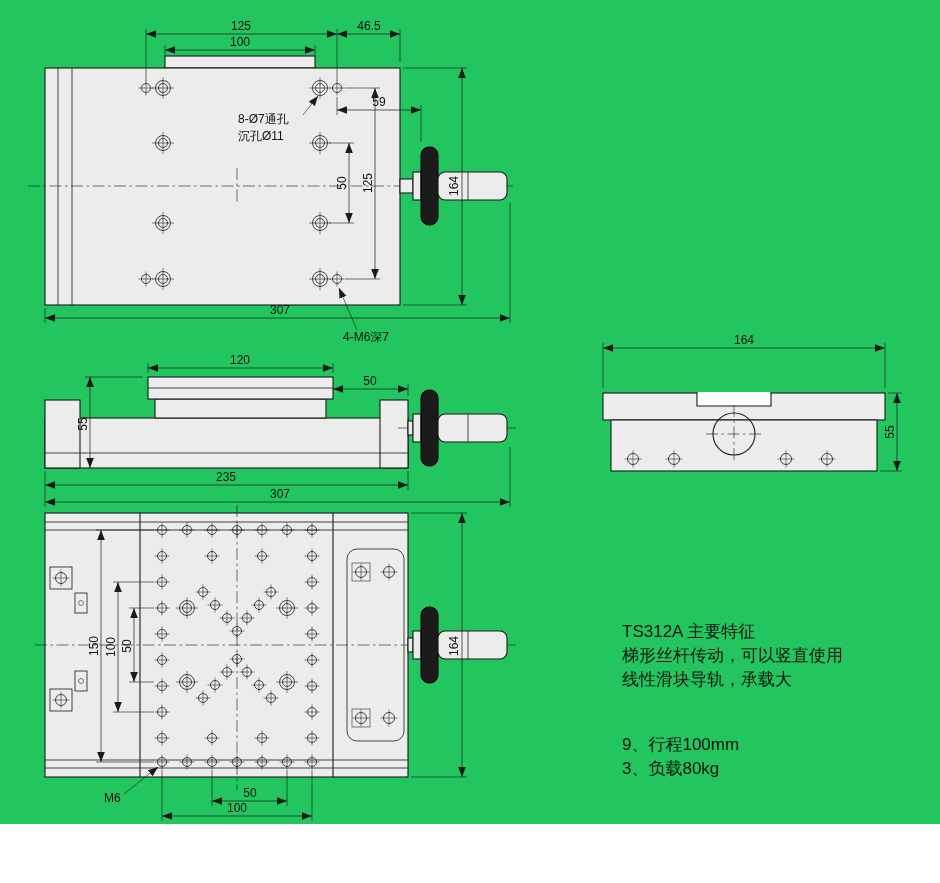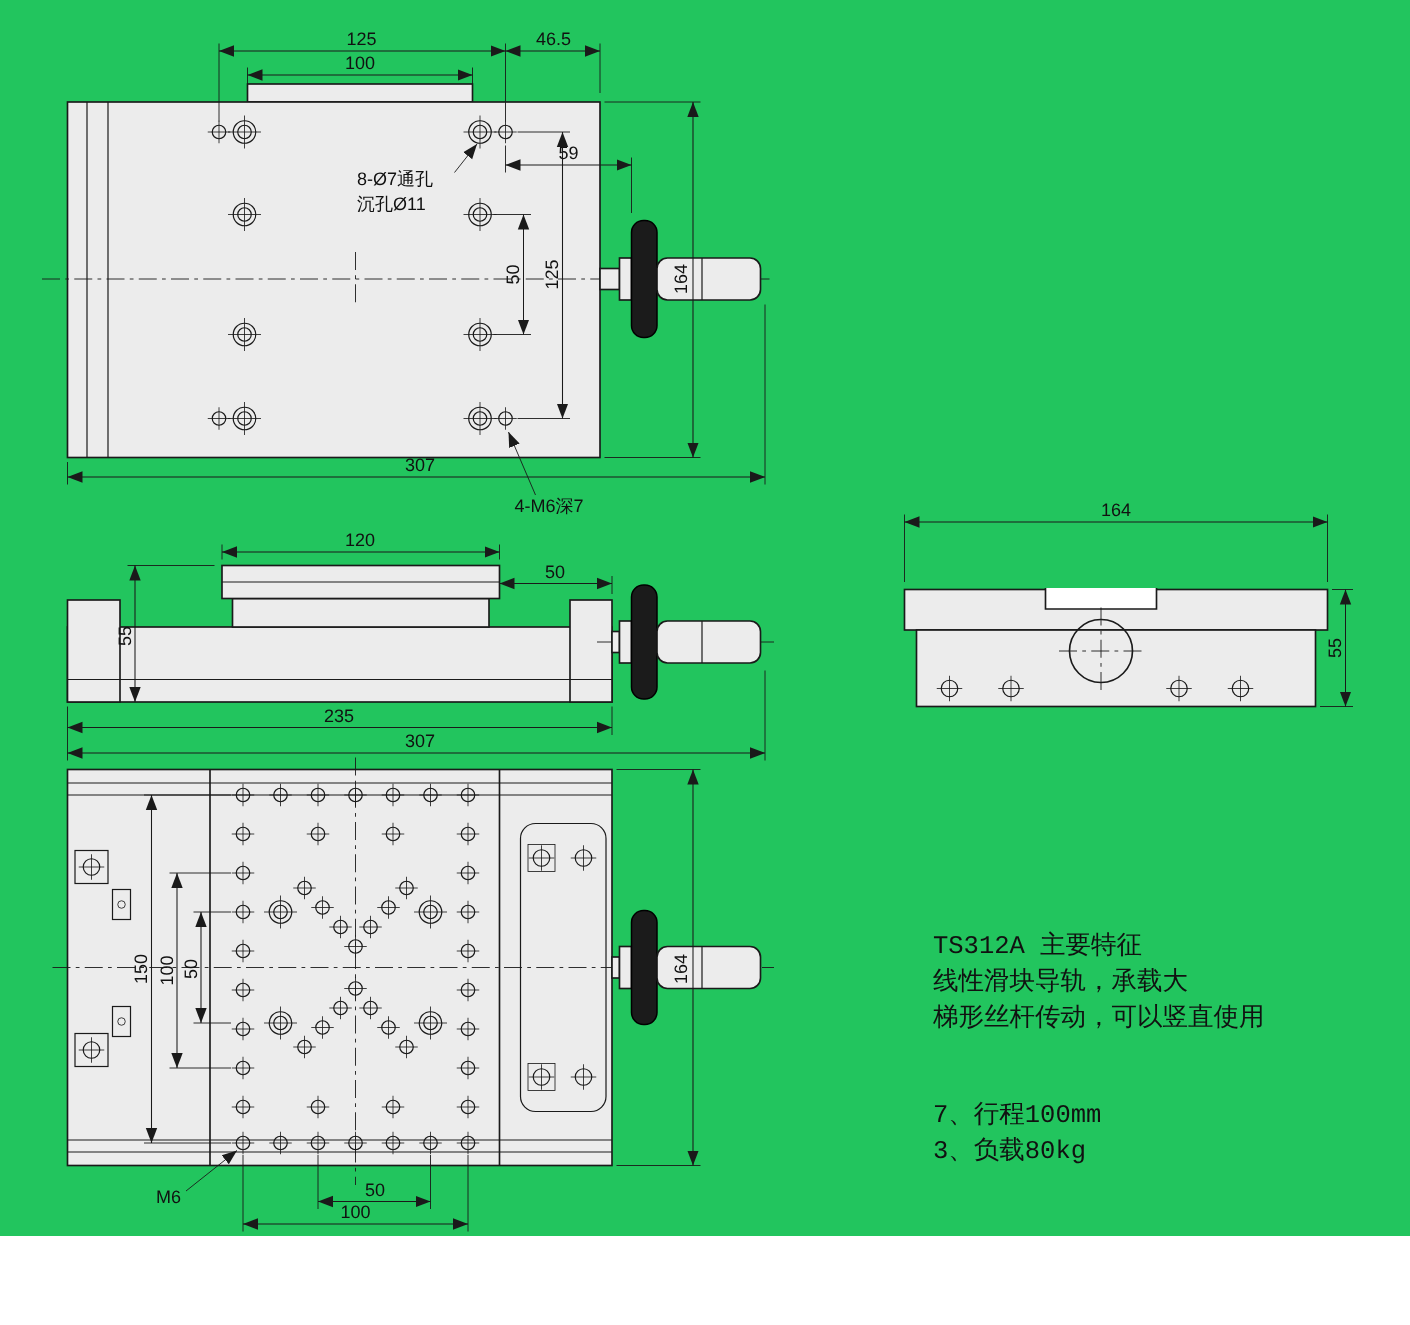--- a/index.html
+++ b/index.html
@@ -10,21 +10,21 @@
   .ln{stroke:#1a1a1a;stroke-width:1.1;fill:none;}
   .thin{stroke:#1a1a1a;stroke-width:0.8;fill:none;}
   .hair{stroke:#1a1a1a;stroke-width:0.55;fill:none;}
   .cl{stroke:#1a1a1a;stroke-width:0.6;fill:none;stroke-dasharray:12 3.5 2.5 3.5;}
   .ext{stroke:#1a1a1a;stroke-width:0.6;fill:none;}
   .dim{stroke:#1a1a1a;stroke-width:0.7;fill:none;}
   .black{fill:#1b1b1b;stroke:#000000;stroke-width:1;}
   .notch{fill:#ffffff;stroke:#1a1a1a;stroke-width:1.1;}
   .dtxt{font:12px "Liberation Sans",sans-serif;fill:#111111;}
   .desc{position:absolute;left:622px;top:620px;width:310px;color:#111111;
-        font-size:17px;line-height:24px;font-family:Liberation Mono, monospace;}
+        font-size:17px;line-height:24px;font-family:Liberation Sans, sans-serif;}
   .desc .specs{margin-top:41px;}
 </style>
 </head>
 <body>
 
 <div class="canvas">
 <svg width="940" height="883" viewBox="0 0 940 883">
   <defs>
     <marker id="arr" markerWidth="12" markerHeight="12" refX="10" refY="5" orient="auto-start-reverse" markerUnits="userSpaceOnUse" viewBox="0 0 12 10">
       <path d="M0,1.2 L10,5 L0,8.8 Z" fill="#1a1a1a"></path>
@@ -345,20 +345,20 @@
     </g>
     <g>
       <line x1="124" y1="794" x2="158" y2="767" class="ext" marker-end="url(#arr)"></line>
       <text class="dtxt" x="104" y="802">M6</text>
     </g>
   </g>
 </svg>
 
 <div class="desc">
   <div>TS312A 主要特征</div>
+  <div>梯形丝杆传动，可以竖直使用</div>
   <div>线性滑块导轨，承载大</div>
-  <div>梯形丝杆传动，可以竖直使用</div>
   <div class="specs">
-    <div>7、行程100mm</div>
+    <div>9、行程100mm</div>
     <div>3、负载80kg</div>
   </div>
 </div>
 </div>
 
 </body></html>

